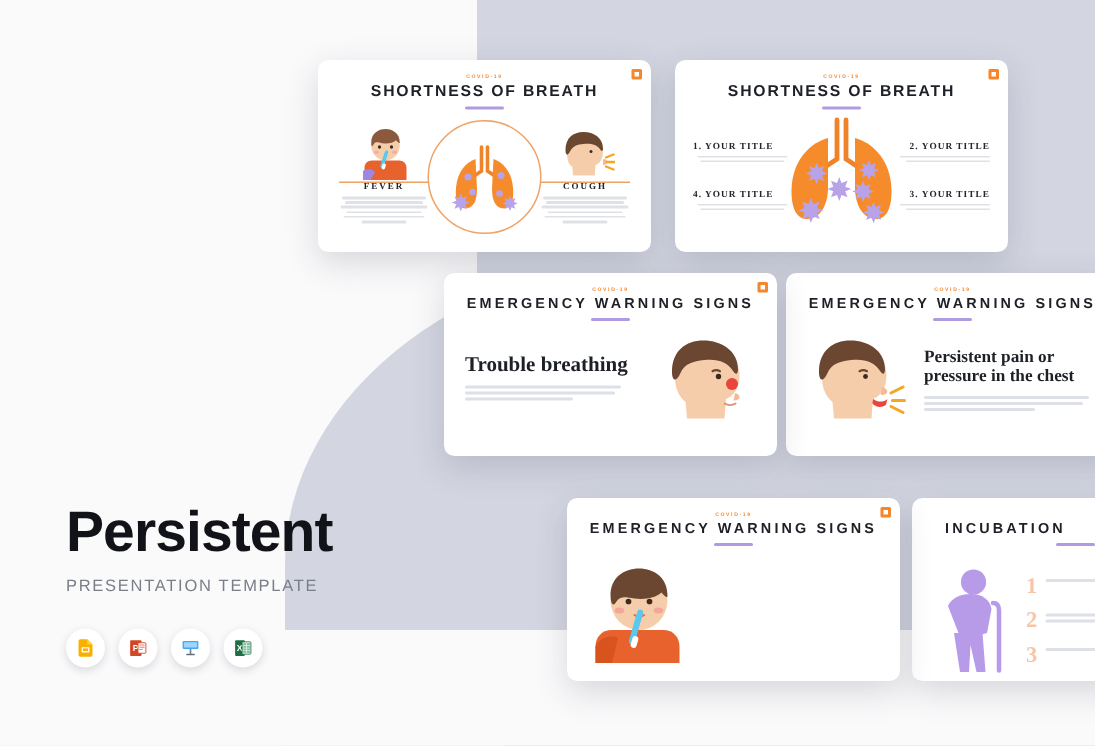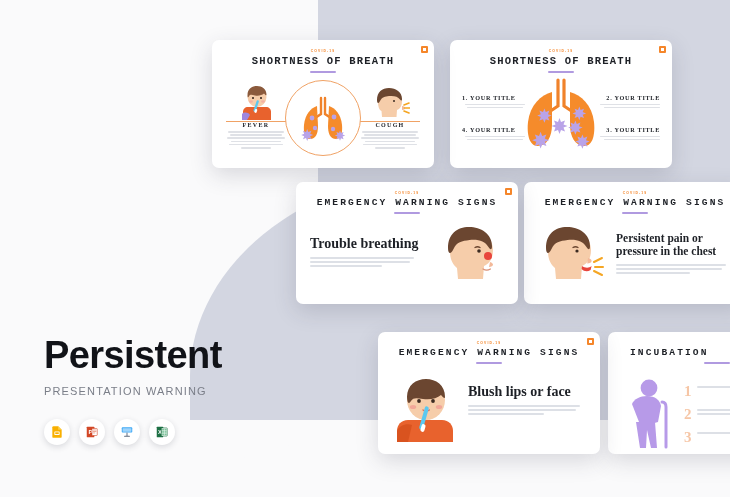--- a/index.html
+++ b/index.html
@@ -70,21 +70,21 @@
   .corner-badge::after {
     content: ""; position: absolute; left: 2px; top: 2px;
     width: 3px; height: 3px; background: #fff;
   }
 
   .eyebrow {
     text-align: center; font-size: 3.4px; letter-spacing: 1.1px;
     color: #f5862a; font-weight: 700; margin-top: 9px;
   }
   .slide-head {
-    text-align: center; font-family: Liberation Mono, monospace;
+    text-align: center; font-family: Liberation Sans, sans-serif;
     font-weight: 700; color: #1d2026; letter-spacing: 1.2px;
     font-size: 10.5px; margin-top: 2px;
   }
   .slide-head.wide { letter-spacing: 2.1px; font-size: 9.6px; }
   .rule {
     width: 26px; height: 2px; background: #b09ae0; border-radius: 2px;
     margin: 4px auto 0;
   }
 
   
@@ -147,21 +147,21 @@
 <div id="stage">
 
   <div class="bg-grey"></div>
   <div class="bg-grey-curve"></div>
   <div class="bg-white-bottom"></div>
   <div class="bg-curve-grey2"></div>
   <div class="bg-curve-mask"></div>
 
   <div class="hero">
     <div class="hero-title">Persistent</div>
-    <div class="hero-sub">PRESENTATION WARNING</div>
+    <div class="hero-sub">PRESENTATION TEMPLATE</div>
     <div class="badges">
 
       <div class="badge">
         <svg width="14" height="14" viewBox="0 0 24 24" aria-hidden="true">
           <path d="M14 2H6a2 2 0 0 0-2 2v16a2 2 0 0 0 2 2h12a2 2 0 0 0 2-2V8l-6-6z" fill="#f9b000"></path>
           <path d="M14 2l6 6h-6z" fill="#fdd04a"></path>
           <rect x="7.5" y="11" width="9" height="6" rx="0.8" fill="#ffffff"></rect>
           <rect x="9" y="12.5" width="6" height="3" fill="#f9b000"></rect>
         </svg>
         <span class="sr-only">Google Slides</span>
@@ -435,29 +435,20 @@
           <path d="M38 20c2.4-1.4 5-1.4 7 0" stroke="#6b4630" stroke-width="1.5" fill="none" stroke-linecap="round"></path>
           <ellipse cx="21" cy="31" rx="3.2" ry="2" fill="#f19d94" opacity=".8"></ellipse>
           <ellipse cx="47" cy="31" rx="3.2" ry="2" fill="#f19d94" opacity=".8"></ellipse>
           <path d="M31 34c2 1.4 4.4 1.4 6.4 0" stroke="#d9715e" stroke-width="1.4" fill="none" stroke-linecap="round"></path>
           <path d="M16 44h34c7 0 11 5 11 11v11H5V55c0-6 4-11 11-11z" fill="#e8622d"></path>
           <path d="M5 55c2-5 9-8 15-6l-4 17H5z" fill="#d9531f"></path>
           <rect x="30" y="30" width="4" height="24" rx="2" fill="#5bc8f0" transform="rotate(16 32 42)"></rect>
           <rect x="29" y="48" width="4" height="8" rx="2" fill="#ffffff" transform="rotate(16 31 52)"></rect>
         </svg>
       </div>
-      <div style="position:absolute; right:14px; top:16px; width:118px;">
-        <div class="big-title">Blush lips or face</div>
-        <div class="para">
-          <div class="pl" style="width:112px"></div>
-          <div class="pl" style="width:108px"></div>
-          <div class="pl" style="width:76px"></div>
-          <span class="sr-only">The disease causes respiratory illness with symptoms such as a cough, fever, and in more severe cases, difficulty breathing.</span>
-        </div>
-      </div>
     </div>
   </div>
 
   <div class="slide s6">
 
     <div class="eyebrow" style="text-align:right; padding-right:16px;">COVID-19</div>
     <div class="slide-head wide" style="text-align:left; padding-left:22px;">INCUBATION</div>
     <div class="rule" style="margin-left:96px;"></div>
 
     <div class="row-body">

